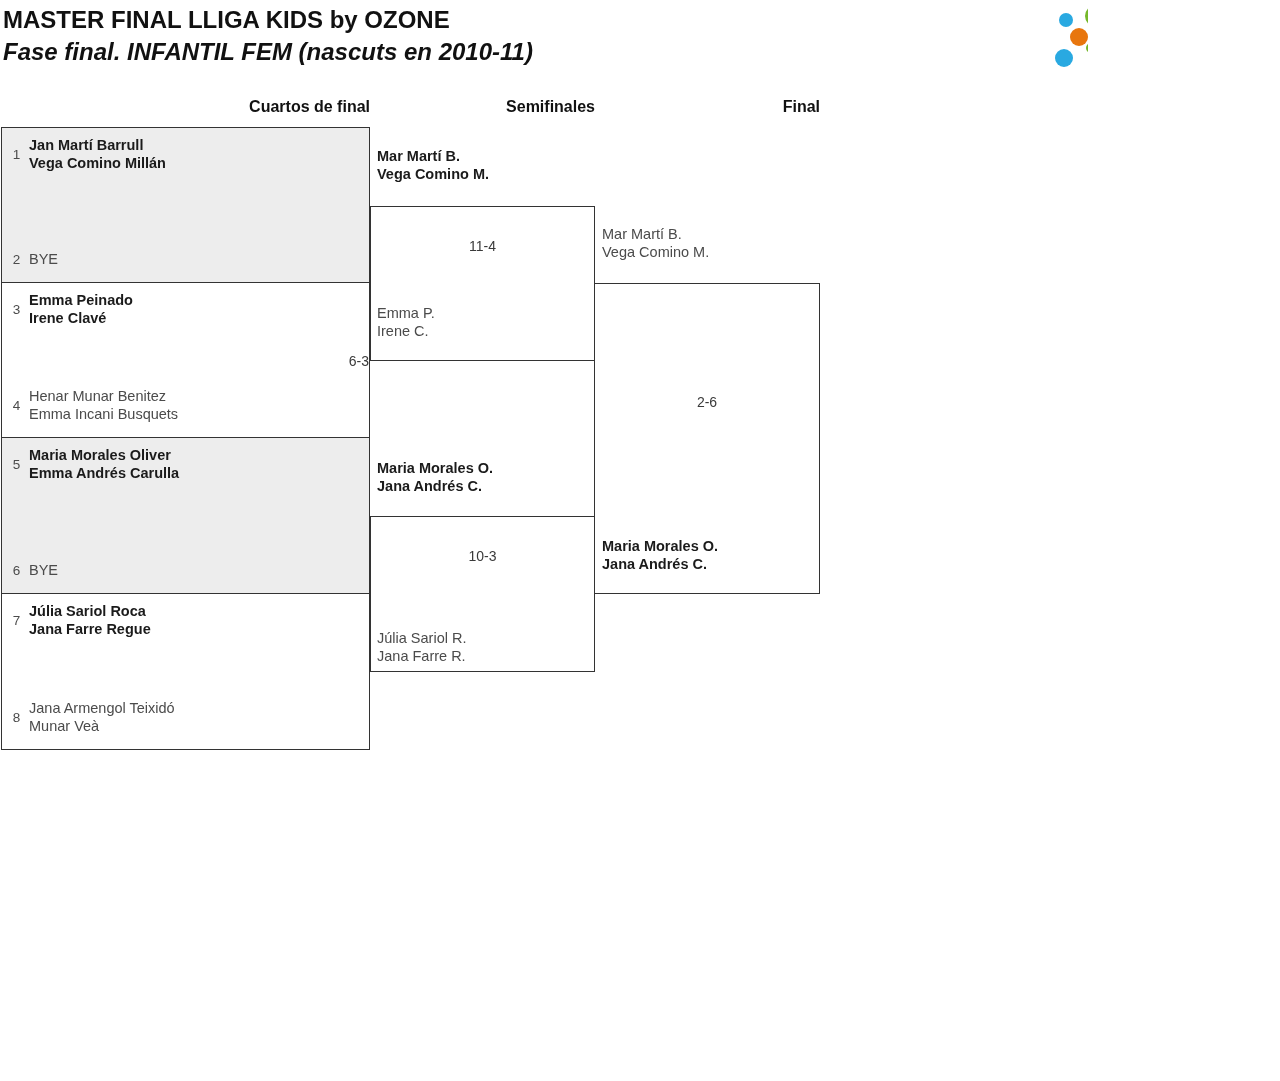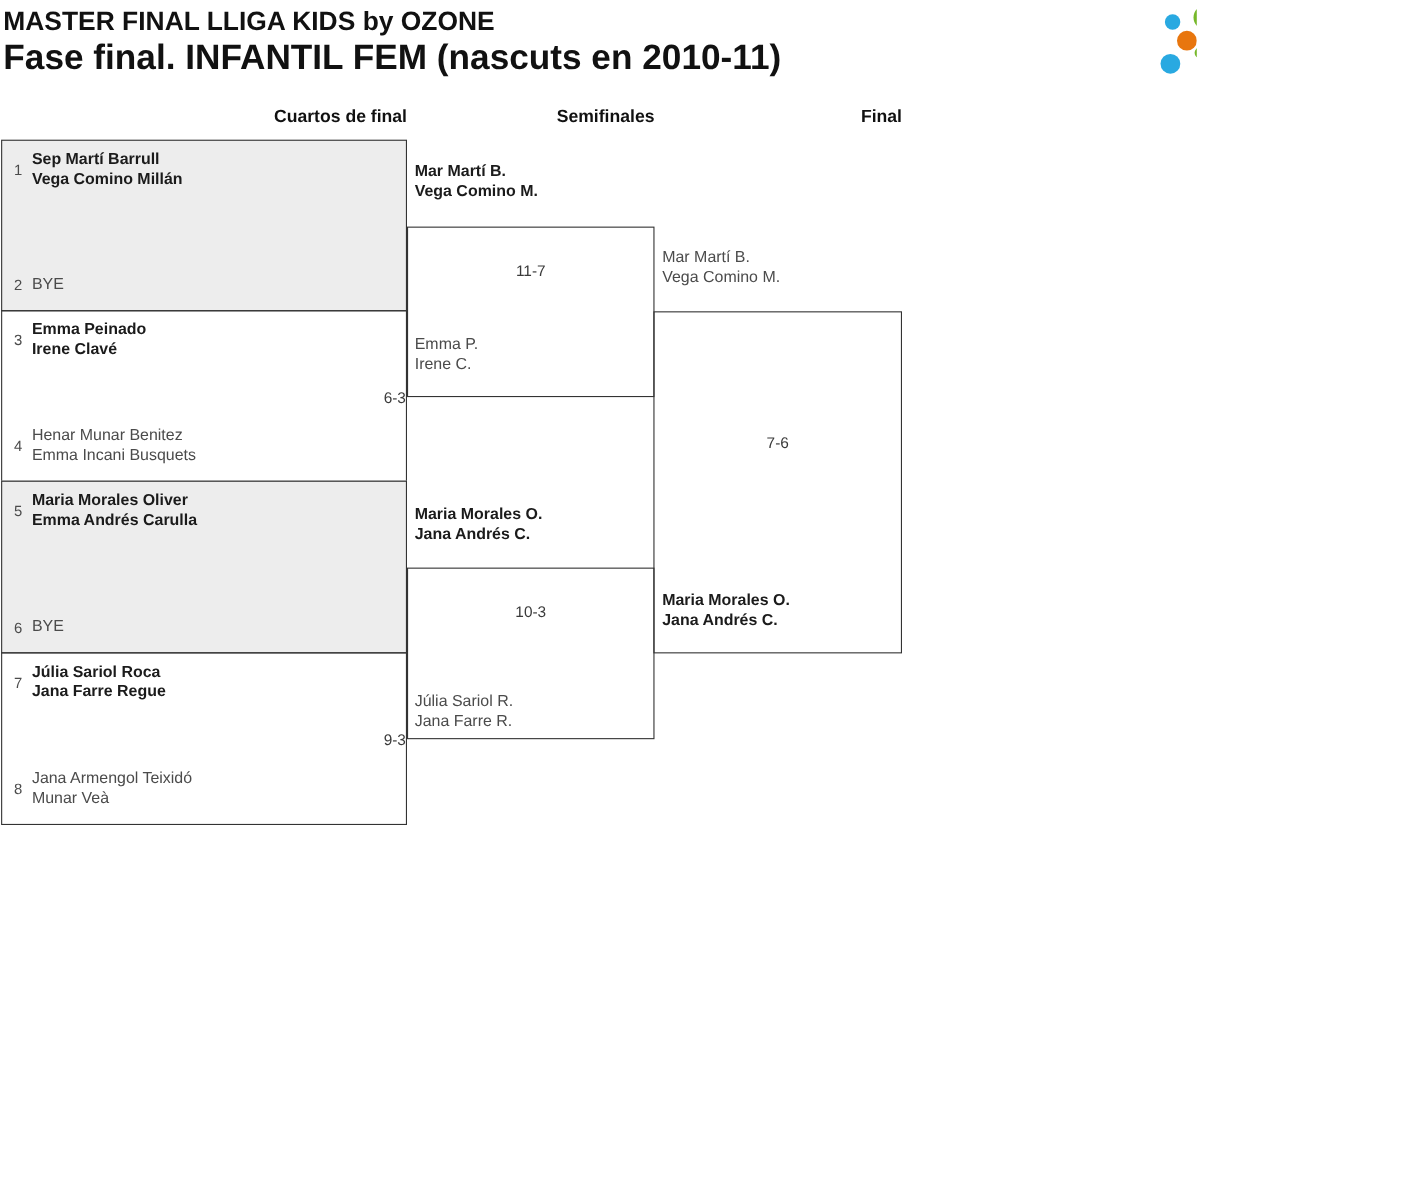--- a/index.html
+++ b/index.html
@@ -11,21 +11,21 @@
     --text-strong:#1b1b1b;
     --text-muted:#4b4b4b;
   }
   *{margin:0;padding:0;box-sizing:border-box;}
   html,body{background:#ffffff;}
   body{font-family:"Liberation Sans","DejaVu Sans",sans-serif;color:var(--text-strong);}
   .page{position:relative;width:1088px;height:1081px;background:#ffffff;overflow:hidden;}
 
   
   .title{position:absolute;left:3px;top:4px;font-weight:bold;font-size:24px;line-height:32px;color:#111;white-space:nowrap;}
-  .subtitle{position:absolute;left:3px;top:36px;font-weight:bold;font-size:32px;line-height:32px;color:#111;white-space:nowrap;}
+  .subtitle{position:absolute;left:3px;top:36px;font-weight:bold;font-size:24px;line-height:32px;color:#111;white-space:nowrap;font-style:italic;}
 
   
   .logo{position:absolute;left:1050px;top:0;width:228px;height:75px;cursor:pointer;}
   .dot{position:absolute;border-radius:50%;}
   .dot-blue-small{left:9px;top:13px;width:14px;height:14px;background:var(--brand-blue);}
   .dot-green-large{left:35px;top:5px;width:22px;height:22px;background:var(--brand-green);}
   .dot-orange{left:20px;top:28px;width:18px;height:18px;background:var(--brand-orange);}
   .dot-green-small{left:36px;top:43px;width:10px;height:10px;background:var(--brand-green);}
   .dot-blue-large{left:5px;top:49px;width:18px;height:18px;background:var(--brand-blue);}
   .logo-text{position:absolute;left:62px;top:10px;font-size:48px;line-height:56px;font-weight:bold;letter-spacing:-2px;color:var(--brand-green);}
@@ -95,21 +95,21 @@
   </div>
 
   <div class="round-header rh-qf">Cuartos de final</div>
   <div class="round-header rh-sf">Semifinales</div>
   <div class="round-header rh-f">Final</div>
 
   <div class="match-box qf qf0 filled">
     <div class="slot slot-top winner">
       <span class="seed">1</span>
       <div class="names">
-        <div>Sep Martí Barrull</div>
+        <div>Jan Martí Barrull</div>
         <div>Vega Comino Millán</div>
       </div>
     </div>
 
     <div class="slot slot-bottom loser">
       <span class="seed">2</span>
       <div class="names">
         <div>BYE</div>
 
       </div>
@@ -153,39 +153,38 @@
   </div>
 
   <div class="match-box qf qf3">
     <div class="slot slot-top winner">
       <span class="seed">7</span>
       <div class="names">
         <div>Júlia Sariol Roca</div>
         <div>Jana Farre Regue</div>
       </div>
     </div>
-    <div class="score">9-3</div>
     <div class="slot slot-bottom loser">
       <span class="seed">8</span>
       <div class="names">
         <div>Jana Armengol Teixidó</div>
         <div>Munar Veà</div>
       </div>
     </div>
   </div>
 
   <div class="match-box sf sf0">
-    <div class="score">11-7</div>
+    <div class="score">11-4</div>
   </div>
   <div class="match-box sf sf1">
     <div class="score">10-3</div>
   </div>
 
   <div class="match-box fb">
-    <div class="score">7-6</div>
+    <div class="score">2-6</div>
   </div>
 
   <div class="adv winner adv-sf0-top">
     <div>Mar Martí B.</div>
     <div>Vega Comino M.</div>
   </div>
   <div class="adv loser adv-sf0-bottom">
     <div>Emma P.</div>
     <div>Irene C.</div>
   </div>

